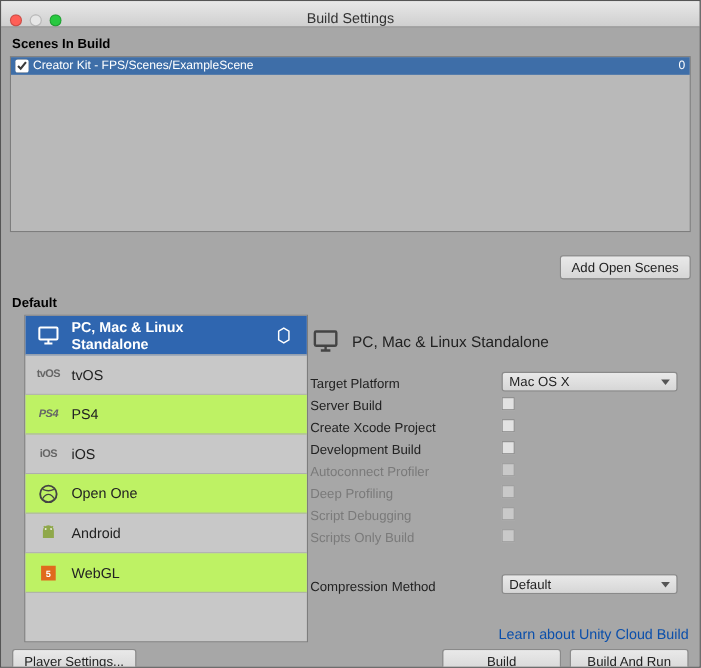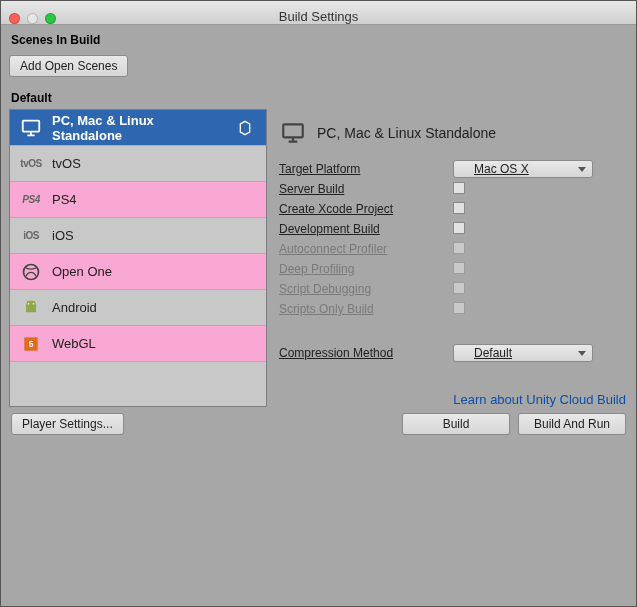--- a/index.html
+++ b/index.html
@@ -63,37 +63,38 @@
     font-size: 11px;
     padding: 0 4px;
   }
   .scene-row input[type=checkbox]{
     width: 12px; height: 12px; margin: 0 4px 0 0;
     accent-color: #fff;
   }
   .scene-label { flex: 1; }
   .scene-index { width: 16px; text-align: right; }
   .row-right {
-    display: flex; justify-content: flex-start;
+    display: flex; justify-content: flex-end;
     padding: 4px 0 10px 0;
+    margin-top: 17px;
   }
   .btn {
     background: linear-gradient(#e9e9e9,#d6d6d6);
     border: 1px solid #8a8a8a;
     border-radius: 3px;
     padding: 3px 10px;
     font-size: 12px;
     color: #222;
     cursor: pointer;
     min-height: 20px;
   }
   .btn.wide { width: 108px; text-align: center; }
   .two-col {
     display: flex;
-    gap: 10px;
+    margin-left: 13px;
   }
   .platform-list {
     width: 258px;
     border: 1px solid #7d7d7d;
     background: #c8c8c8;
     height: 298px;
     overflow: hidden;
   }
   .plat-row {
     height: 36px;
@@ -103,57 +104,56 @@
     padding: 0 10px;
     border-bottom: 1px solid #aeaeae;
     font-size: 13px;
     cursor: pointer;
   }
   .plat-row.sel {
     background: #2f66b0;
     color: #fff;
     font-weight: 600;
   }
-  .plat-row.alt { background: #f9a8d4; }
+  .plat-row.alt { background: #bef264; }
   .plat-icon {
     width: 22px; height: 22px;
     display: flex; align-items: center; justify-content: center;
     color: #555;
   }
   .plat-row.sel .plat-icon { color: #fff; }
   .plat-row .end-icon { margin-left: auto; color: #fff; }
   .right-panel {
     flex: 1;
     padding: 4px 0 0 0;
     display: flex;
     flex-direction: column;
   }
   .rp-header {
     display: flex; align-items: center; gap: 10px;
     font-size: 14px;
     padding: 6px 2px 12px 2px;
   }
   .rp-header .plat-icon { width: 28px; height: 28px; color: #444; }
   .field-row {
-    display: flex; align-items: center;
+    display: flex; align-items: flex-end;
     height: 20px;
     padding: 0 2px;
     font-size: 12px;
-    text-decoration: underline;
   }
   .field-row.disabled { color: #7a7a7a; }
   .field-label { width: 174px; }
   .field-ctrl { flex: 1; }
   .dropdown {
-    width: 140px; height: 18px;
+    width: 160px; height: 18px;
     background: linear-gradient(#e9e9e9,#d6d6d6);
     border: 1px solid #8a8a8a;
     border-radius: 3px;
     display: flex; align-items: center;
-    padding: 0 20px;
+    padding: 0 6px;
     font-size: 12px;
     position: relative;
     cursor: pointer;
   }
   .dropdown:after {
     content:"";
     position:absolute; right:6px; top:50%;
     margin-top:-2px;
     border-left:4px solid transparent;
     border-right:4px solid transparent;
@@ -197,20 +197,27 @@
     <div class="tl mid"></div>
     <div class="tl grn"></div>
   </div>
   <div class="title">Build Settings</div>
 </div>
 
 <div class="content">
 
   <div class="section-header">Scenes In Build</div>
 
+  <div class="scenes-box">
+    <div class="scene-row">
+      <input type="checkbox" checked="" style="">
+      <span class="scene-label">Creator Kit - FPS/Scenes/ExampleScene</span>
+      <span class="scene-index">0</span>
+    </div>
+  </div>
 
   <div class="row-right">
     <button class="btn">Add Open Scenes</button>
   </div>
 
   <div class="section-header">Default</div>
 
   <div class="two-col">
     <div class="platform-list">
       <div class="plat-row sel">

